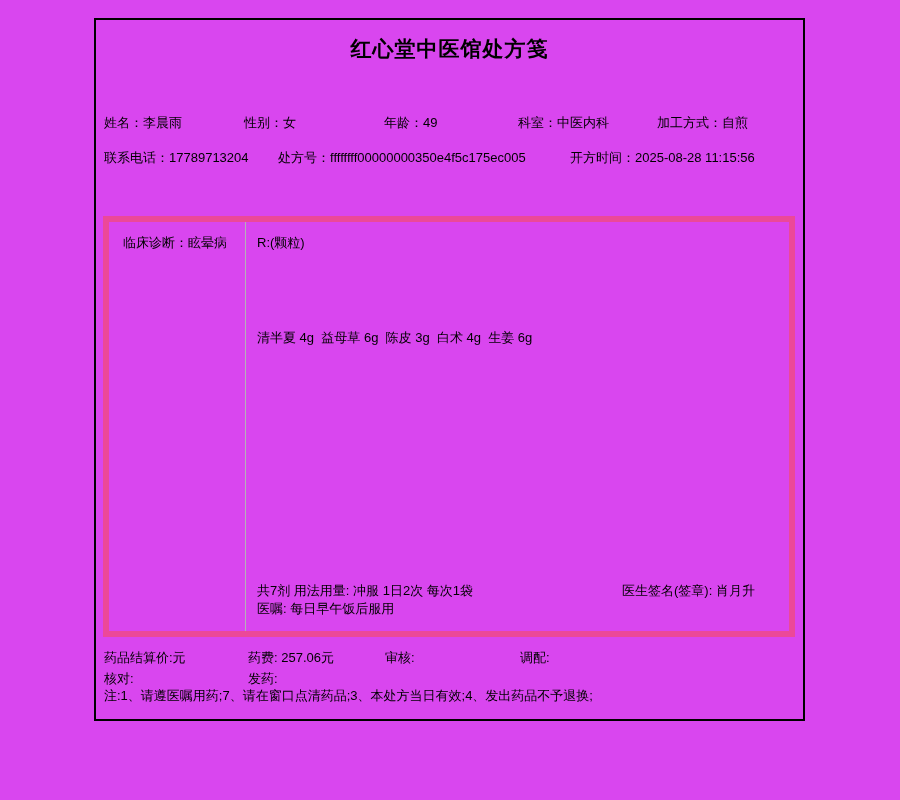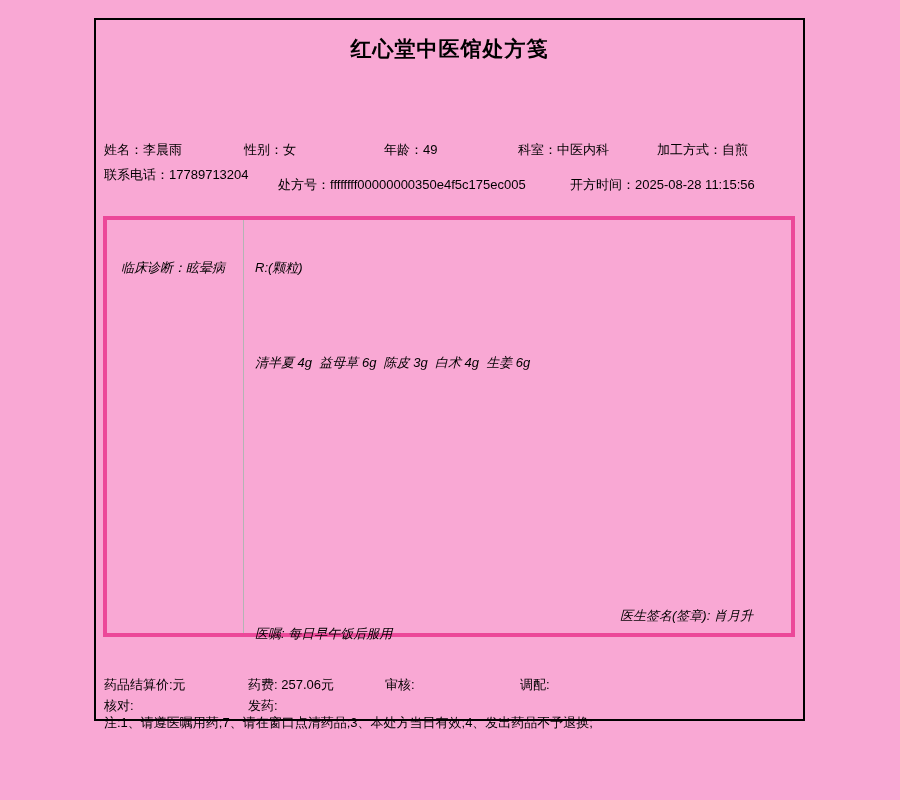--- a/index.html
+++ b/index.html
@@ -4,61 +4,59 @@
 <style>
   html, body {
     margin: 0;
     padding: 0;
     background: #ffffff;
   }
   .page {
     position: relative;
     width: 900px;
     height: 800px;
-    background: #f9a8d4;
+    background: #d946ef;
     font-family: "Liberation Sans", sans-serif;
     color: #000000;
     overflow: hidden;
   }
   .page-border {
     position: absolute;
     left: 94px;
     top: 18px;
     width: 711px;
     height: 703px;
     border: 2px solid #000000;
     box-sizing: border-box;
   }
   .t {
     position: absolute;
     font-size: 13px;
     line-height: 16px;
     white-space: pre;
-    margin-top: 27px;
   }
   .doc-title {
     position: absolute;
     left: 94px;
     top: 35px;
     width: 711px;
     text-align: center;
     font-size: 21px;
     font-weight: bold;
     letter-spacing: 1px;
     white-space: pre;
   }
   .rx-box {
     position: absolute;
     left: 103px;
     top: 216px;
     width: 692px;
     height: 421px;
-    border: 4px solid #ec4899;
+    border: 6px solid #ec4899;
     box-sizing: border-box;
-    font-style: italic;
   }
   .rx-divider {
     position: absolute;
     left: 136px;
     top: 0;
     width: 1px;
     height: 100%;
     background: #b4b4b4;
   }
 </style>
@@ -70,33 +68,34 @@
   <div class="page-border"></div>
 
   <div class="doc-title">红心堂中医馆处方笺</div>
 
   <div class="t" style="left:104px; top:115px;">姓名：李晨雨</div>
   <div class="t" style="left:244px; top:115px;">性别：女</div>
   <div class="t" style="left:384px; top:115px;">年龄：49</div>
   <div class="t" style="left:518px; top:115px;">科室：中医内科</div>
   <div class="t" style="left:657px; top:115px;">加工方式：自煎</div>
 
-  <div class="t" style="left:104px; top:140px;text-align:right;">联系电话：17789713204</div>
+  <div class="t" style="left:104px; top:150px;text-align:right;">联系电话：17789713204</div>
   <div class="t" style="left:278px; top:150px;">处方号：ffffffff00000000350e4f5c175ec005</div>
   <div class="t" style="left:570px; top:150px;">开方时间：2025-08-28 11:15:56</div>
 
   <div class="rx-box">
     <div class="rx-divider"></div>
 
     <div class="t" style="left:14px; top:13px;">临床诊断：眩晕病</div>
 
     <div class="t" style="left:148px; top:13px;">R:(颗粒)</div>
 
     <div class="t" style="left:148px; top:108px;">清半夏 4g  益母草 6g  陈皮 3g  白术 4g  生姜 6g</div>
 
+    <div class="t" style="left:148px; top:361px;">共7剂 用法用量: 冲服 1日2次 每次1袋</div>
     <div class="t" style="left:148px; top:379px;">医嘱: 每日早午饭后服用</div>
 
     <div class="t" style="left:513px; top:361px;">医生签名(签章): 肖月升</div>
   </div>
 
   <div class="t" style="left:104px; top:650px;">药品结算价:元</div>
   <div class="t" style="left:248px; top:650px;">药费: 257.06元</div>
   <div class="t" style="left:385px; top:650px;">审核:</div>
   <div class="t" style="left:520px; top:650px;">调配:</div>
 

